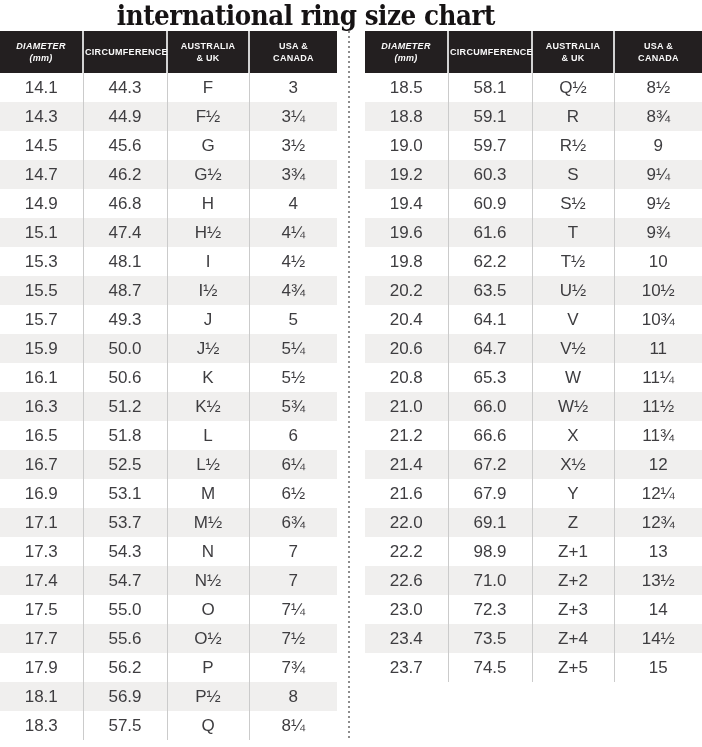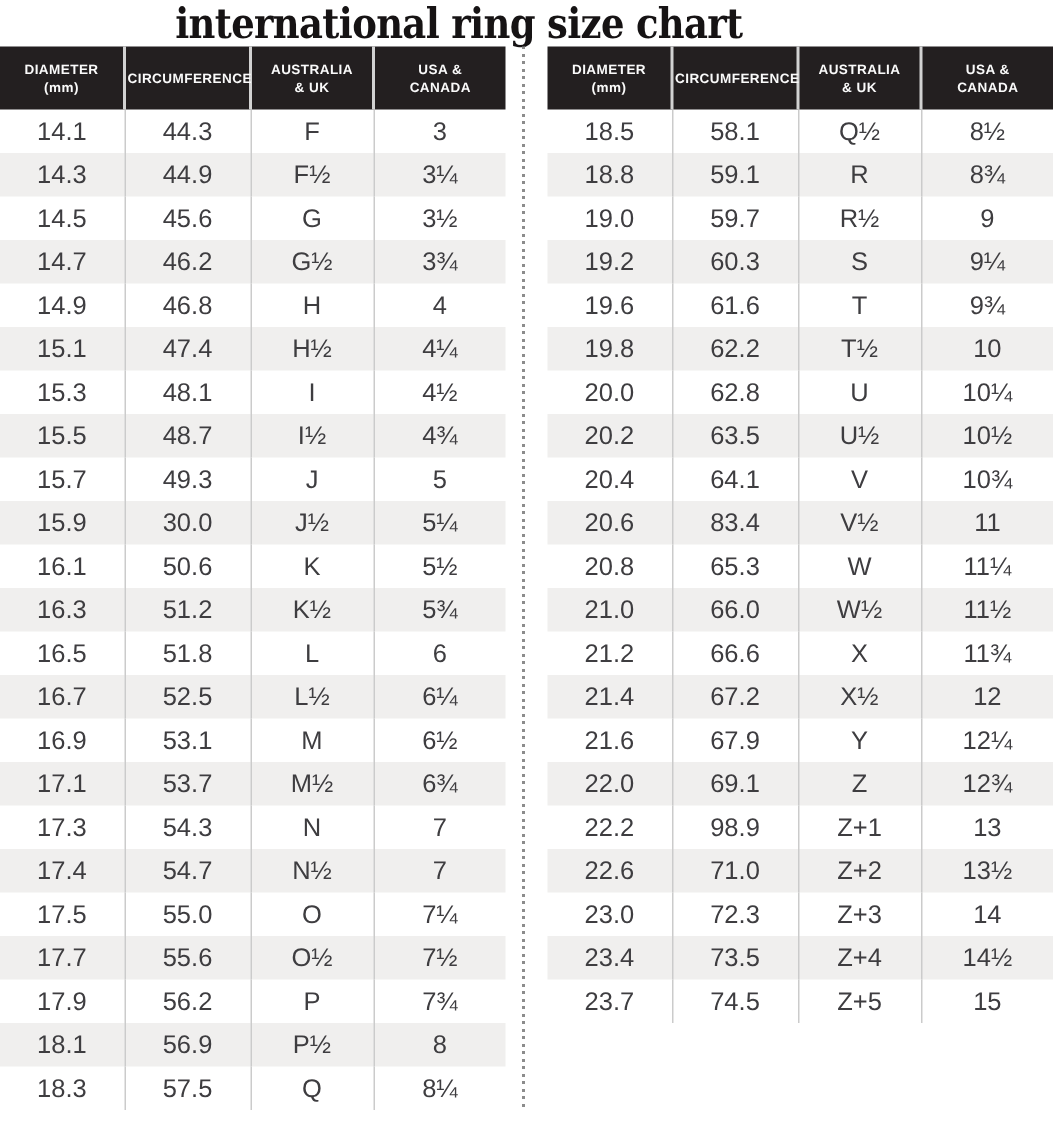--- a/index.html
+++ b/index.html
@@ -54,21 +54,21 @@
     height:42px;
     font-size:9px;
     font-weight:bold;
     letter-spacing:0.3px;
     text-align:center;
     vertical-align:middle;
     padding:0 1px;
     white-space:nowrap;
     border-left:2px solid var(--header-sep,#d2d2d2);
   }
-  thead th:first-child{border-left:none;}
+  thead th:first-child{border-left:none;font-style:italic;}
   .th-line{display:block;line-height:12px;}
 
   tbody td{
     height:29px;
     font-size:17px;
     color:var(--body-text,#3e3d40);
     text-align:center;
     vertical-align:middle;
     padding:0;
     border-left:1px solid var(--grid-line,#cbcbcb);
@@ -174,21 +174,21 @@
           <td>4¾</td>
         </tr>
         <tr>
           <td>15.7</td>
           <td>49.3</td>
           <td>J</td>
           <td>5</td>
         </tr>
         <tr>
           <td>15.9</td>
-          <td>30.0</td>
+          <td>50.0</td>
           <td>J½</td>
           <td>5¼</td>
         </tr>
         <tr>
           <td>16.1</td>
           <td>50.6</td>
           <td>K</td>
           <td>5½</td>
         </tr>
         <tr>
@@ -313,52 +313,52 @@
           <td>R½</td>
           <td>9</td>
         </tr>
         <tr>
           <td>19.2</td>
           <td>60.3</td>
           <td>S</td>
           <td>9¼</td>
         </tr>
         <tr>
+          <td>19.4</td>
+          <td>60.9</td>
+          <td>S½</td>
+          <td>9½</td>
+        </tr>
+        <tr>
           <td>19.6</td>
           <td>61.6</td>
           <td>T</td>
           <td>9¾</td>
         </tr>
         <tr>
           <td>19.8</td>
           <td>62.2</td>
           <td>T½</td>
           <td>10</td>
         </tr>
         <tr>
-          <td>20.0</td>
-          <td>62.8</td>
-          <td>U</td>
-          <td>10¼</td>
-        </tr>
-        <tr>
           <td>20.2</td>
           <td>63.5</td>
           <td>U½</td>
           <td>10½</td>
         </tr>
         <tr>
           <td>20.4</td>
           <td>64.1</td>
           <td>V</td>
           <td>10¾</td>
         </tr>
         <tr>
           <td>20.6</td>
-          <td>83.4</td>
+          <td>64.7</td>
           <td>V½</td>
           <td>11</td>
         </tr>
         <tr>
           <td>20.8</td>
           <td>65.3</td>
           <td>W</td>
           <td>11¼</td>
         </tr>
         <tr>

